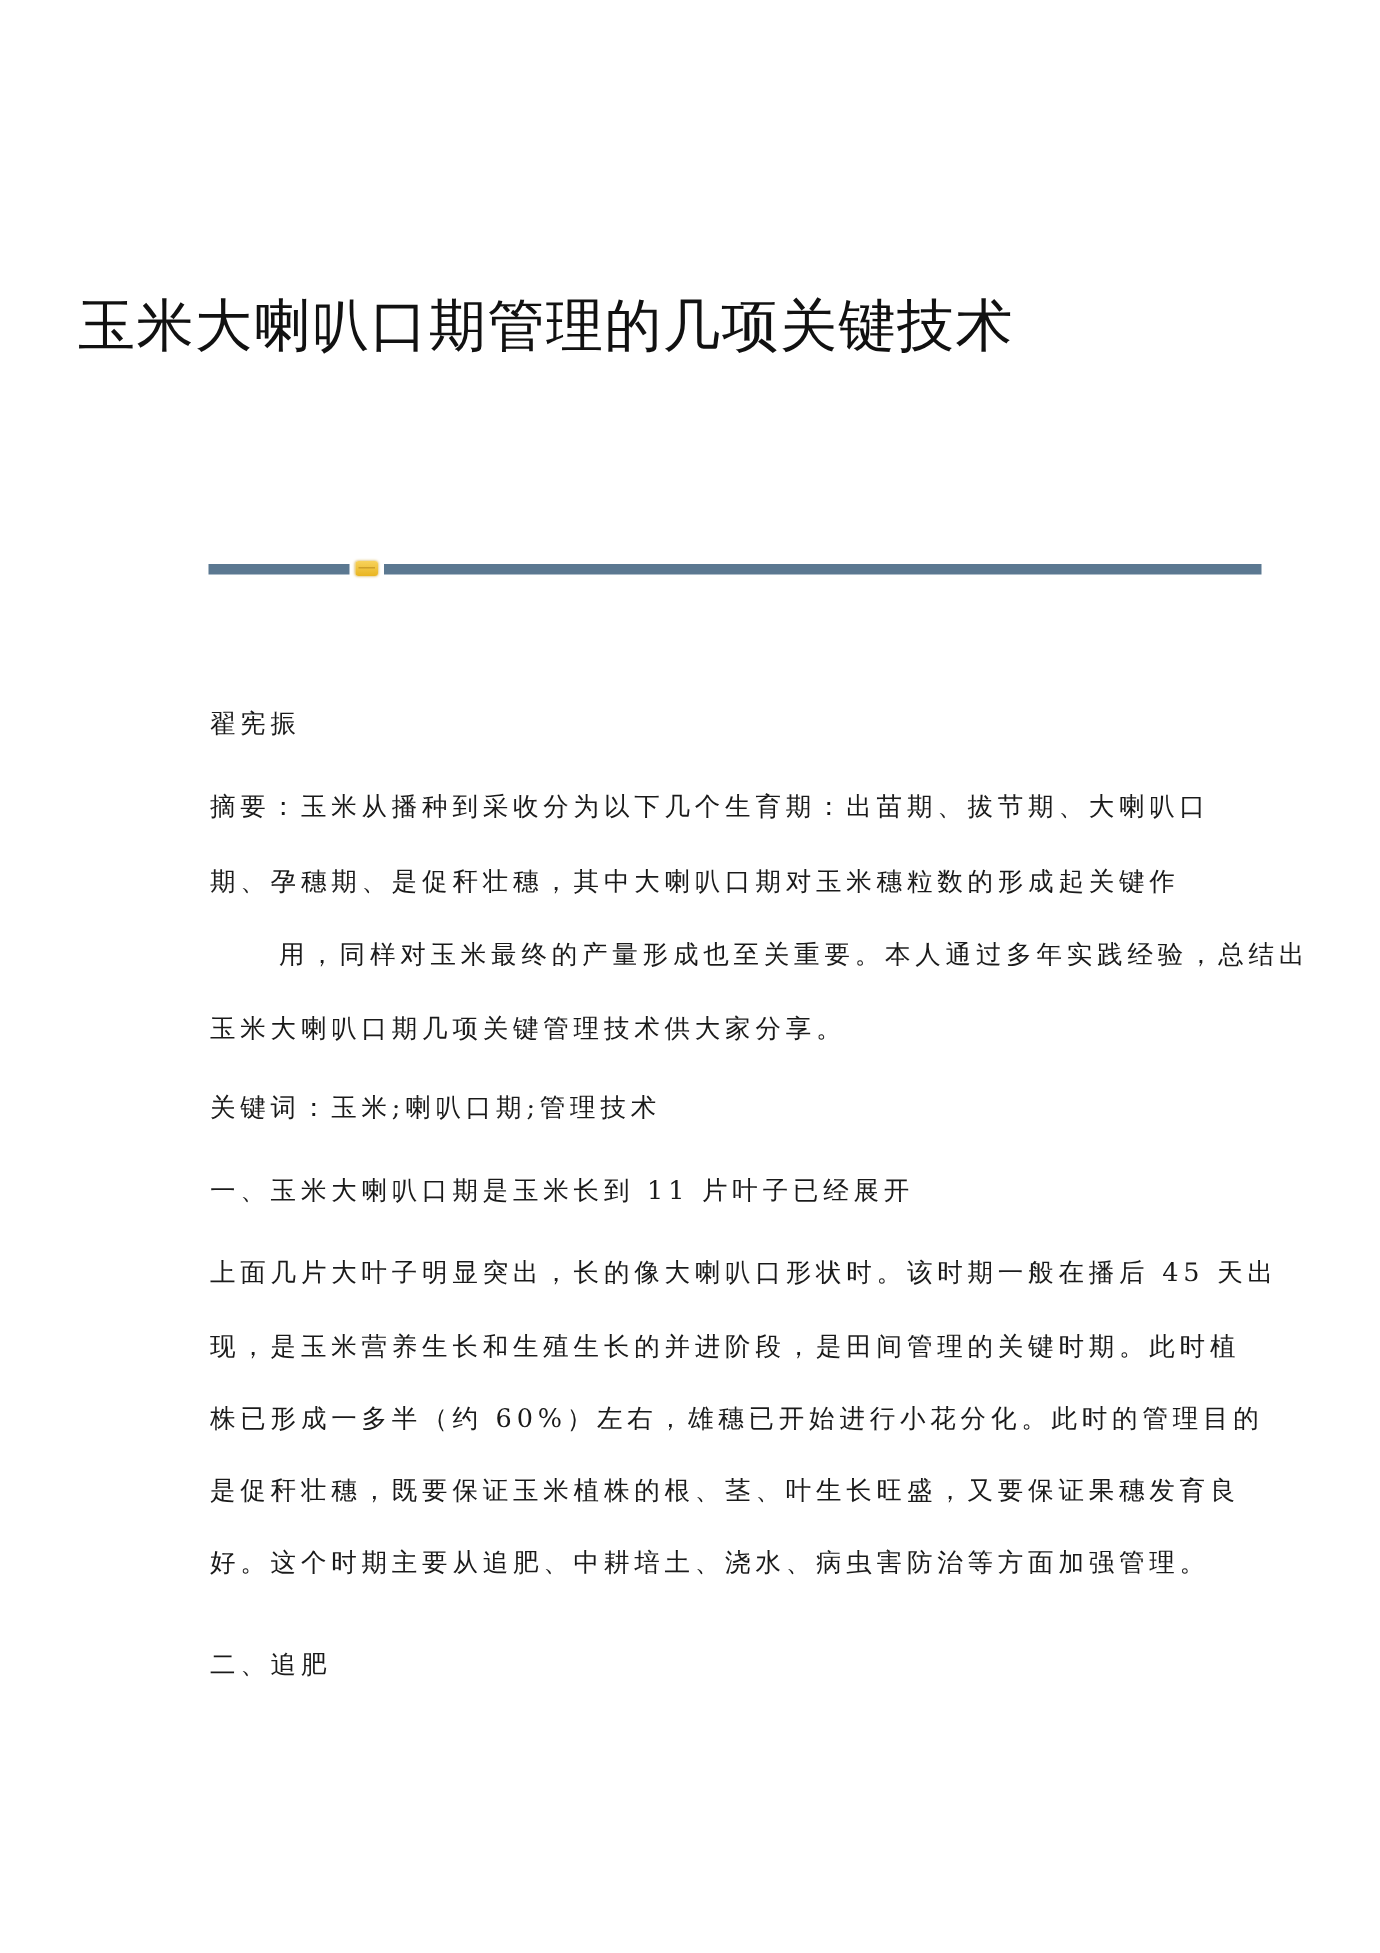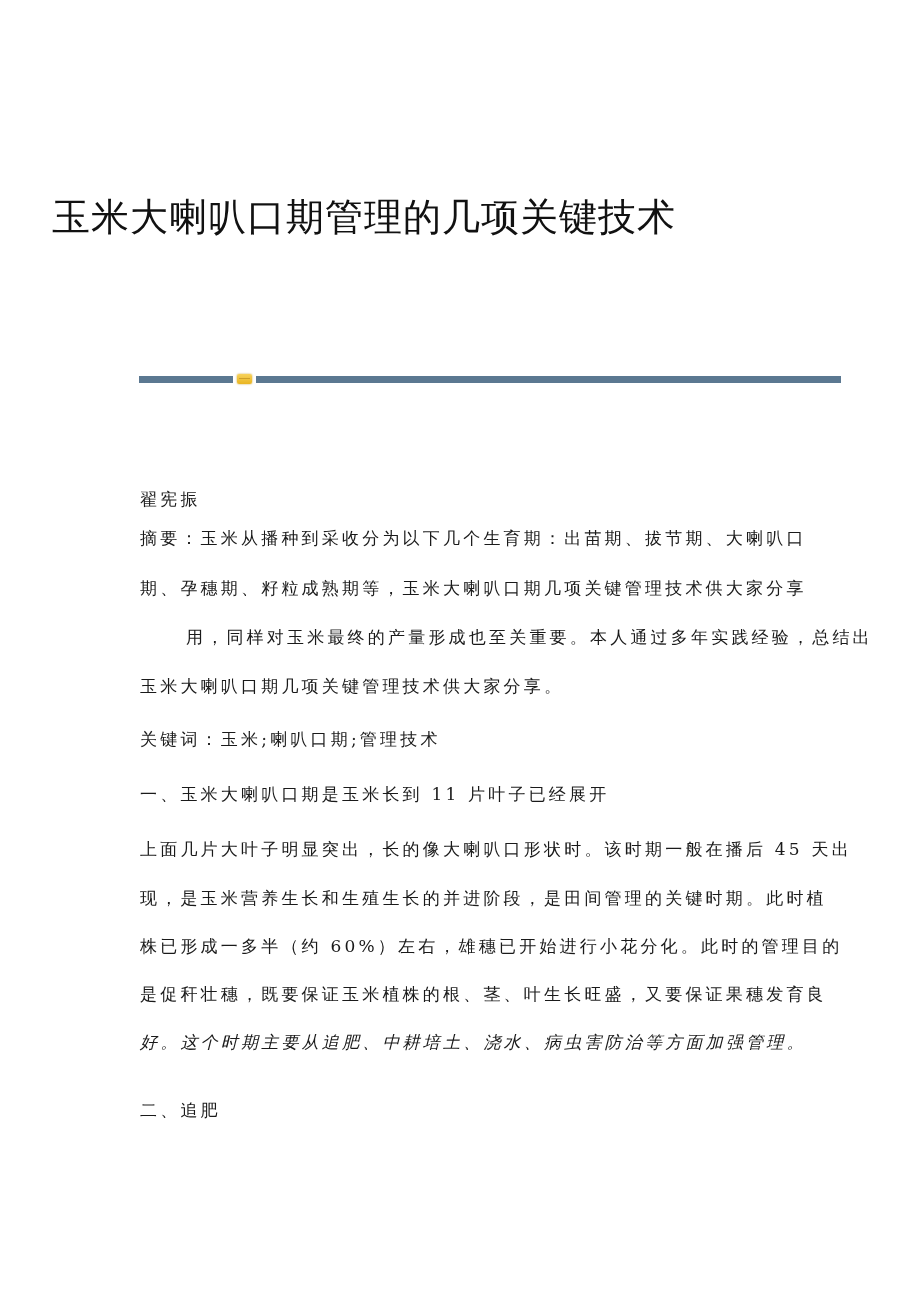--- a/index.html
+++ b/index.html
@@ -25,31 +25,31 @@
 
 <div>
   <h1 class="title" style="margin:0;">玉米大喇叭口期管理的几项关键技术</h1>
 
   <div class="divider">
     <div class="bar-left"></div>
     <div class="gold-icon"></div>
     <div class="bar-right"></div>
   </div>
 
-  <div class="p" style="top:475px;margin-top:16px;">翟宪振</div>
+  <div class="p" style="top:475px;">翟宪振</div>
 
   <div class="p" style="top:530px;">摘要：玉米从播种到采收分为以下几个生育期：出苗期、拔节期、大喇叭口</div>
-  <div class="p" style="top:580px;">期、孕穗期、籽粒成熟期等，玉米大喇叭口期几项关键管理技术供大家分享</div>
+  <div class="p" style="top:580px;">期、孕穗期、是促秆壮穗，其中大喇叭口期对玉米穗粒数的形成起关键作</div>
   <div class="p" style="top:629px;margin-left:46px;">用，同样对玉米最终的产量形成也至关重要。本人通过多年实践经验，总结出</div>
   <div class="p" style="top:678px;">玉米大喇叭口期几项关键管理技术供大家分享。</div>
 
   <div class="p" style="top:731px;">关键词：玉米;喇叭口期;管理技术</div>
 
   <div class="p" style="top:786px;">一、玉米大喇叭口期是玉米长到 11 片叶子已经展开</div>
 
   <div class="p" style="top:841px;">上面几片大叶子明显突出，长的像大喇叭口形状时。该时期一般在播后 45 天出</div>
   <div class="p" style="top:890px;">现，是玉米营养生长和生殖生长的并进阶段，是田间管理的关键时期。此时植</div>
   <div class="p" style="top:938px;">株已形成一多半（约 60%）左右，雄穗已开始进行小花分化。此时的管理目的</div>
   <div class="p" style="top:986px;">是促秆壮穗，既要保证玉米植株的根、茎、叶生长旺盛，又要保证果穗发育良</div>
-  <div class="p" style="top:1034px;font-style:italic;">好。这个时期主要从追肥、中耕培土、浇水、病虫害防治等方面加强管理。</div>
+  <div class="p" style="top:1034px;">好。这个时期主要从追肥、中耕培土、浇水、病虫害防治等方面加强管理。</div>
 
   <div class="p" style="top:1090px;margin-top:12px;">二、追肥</div>
 </div>
 
 </body></html>

